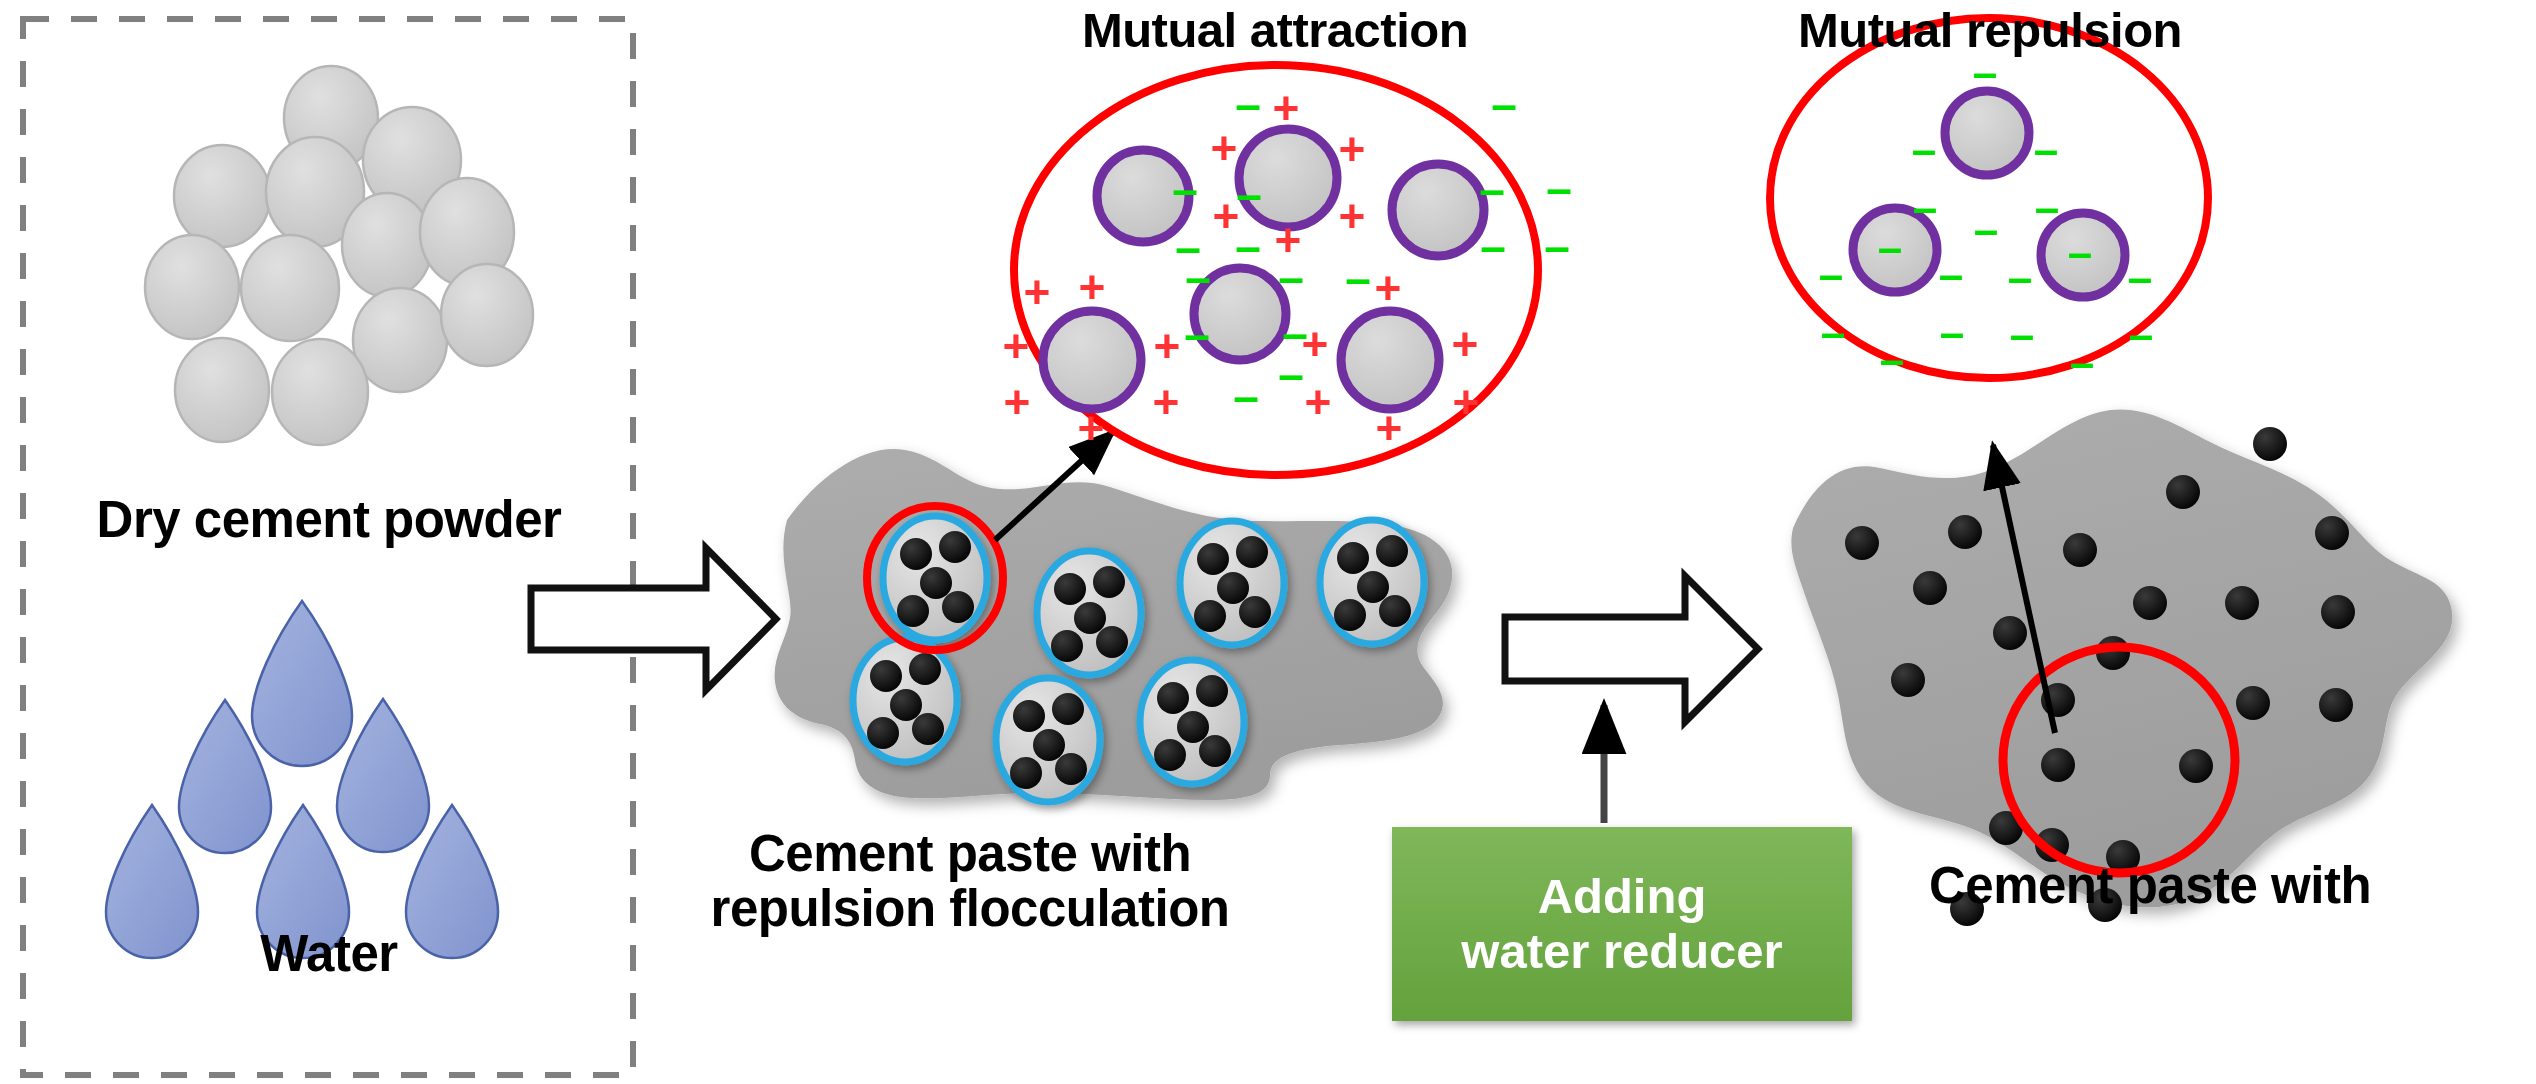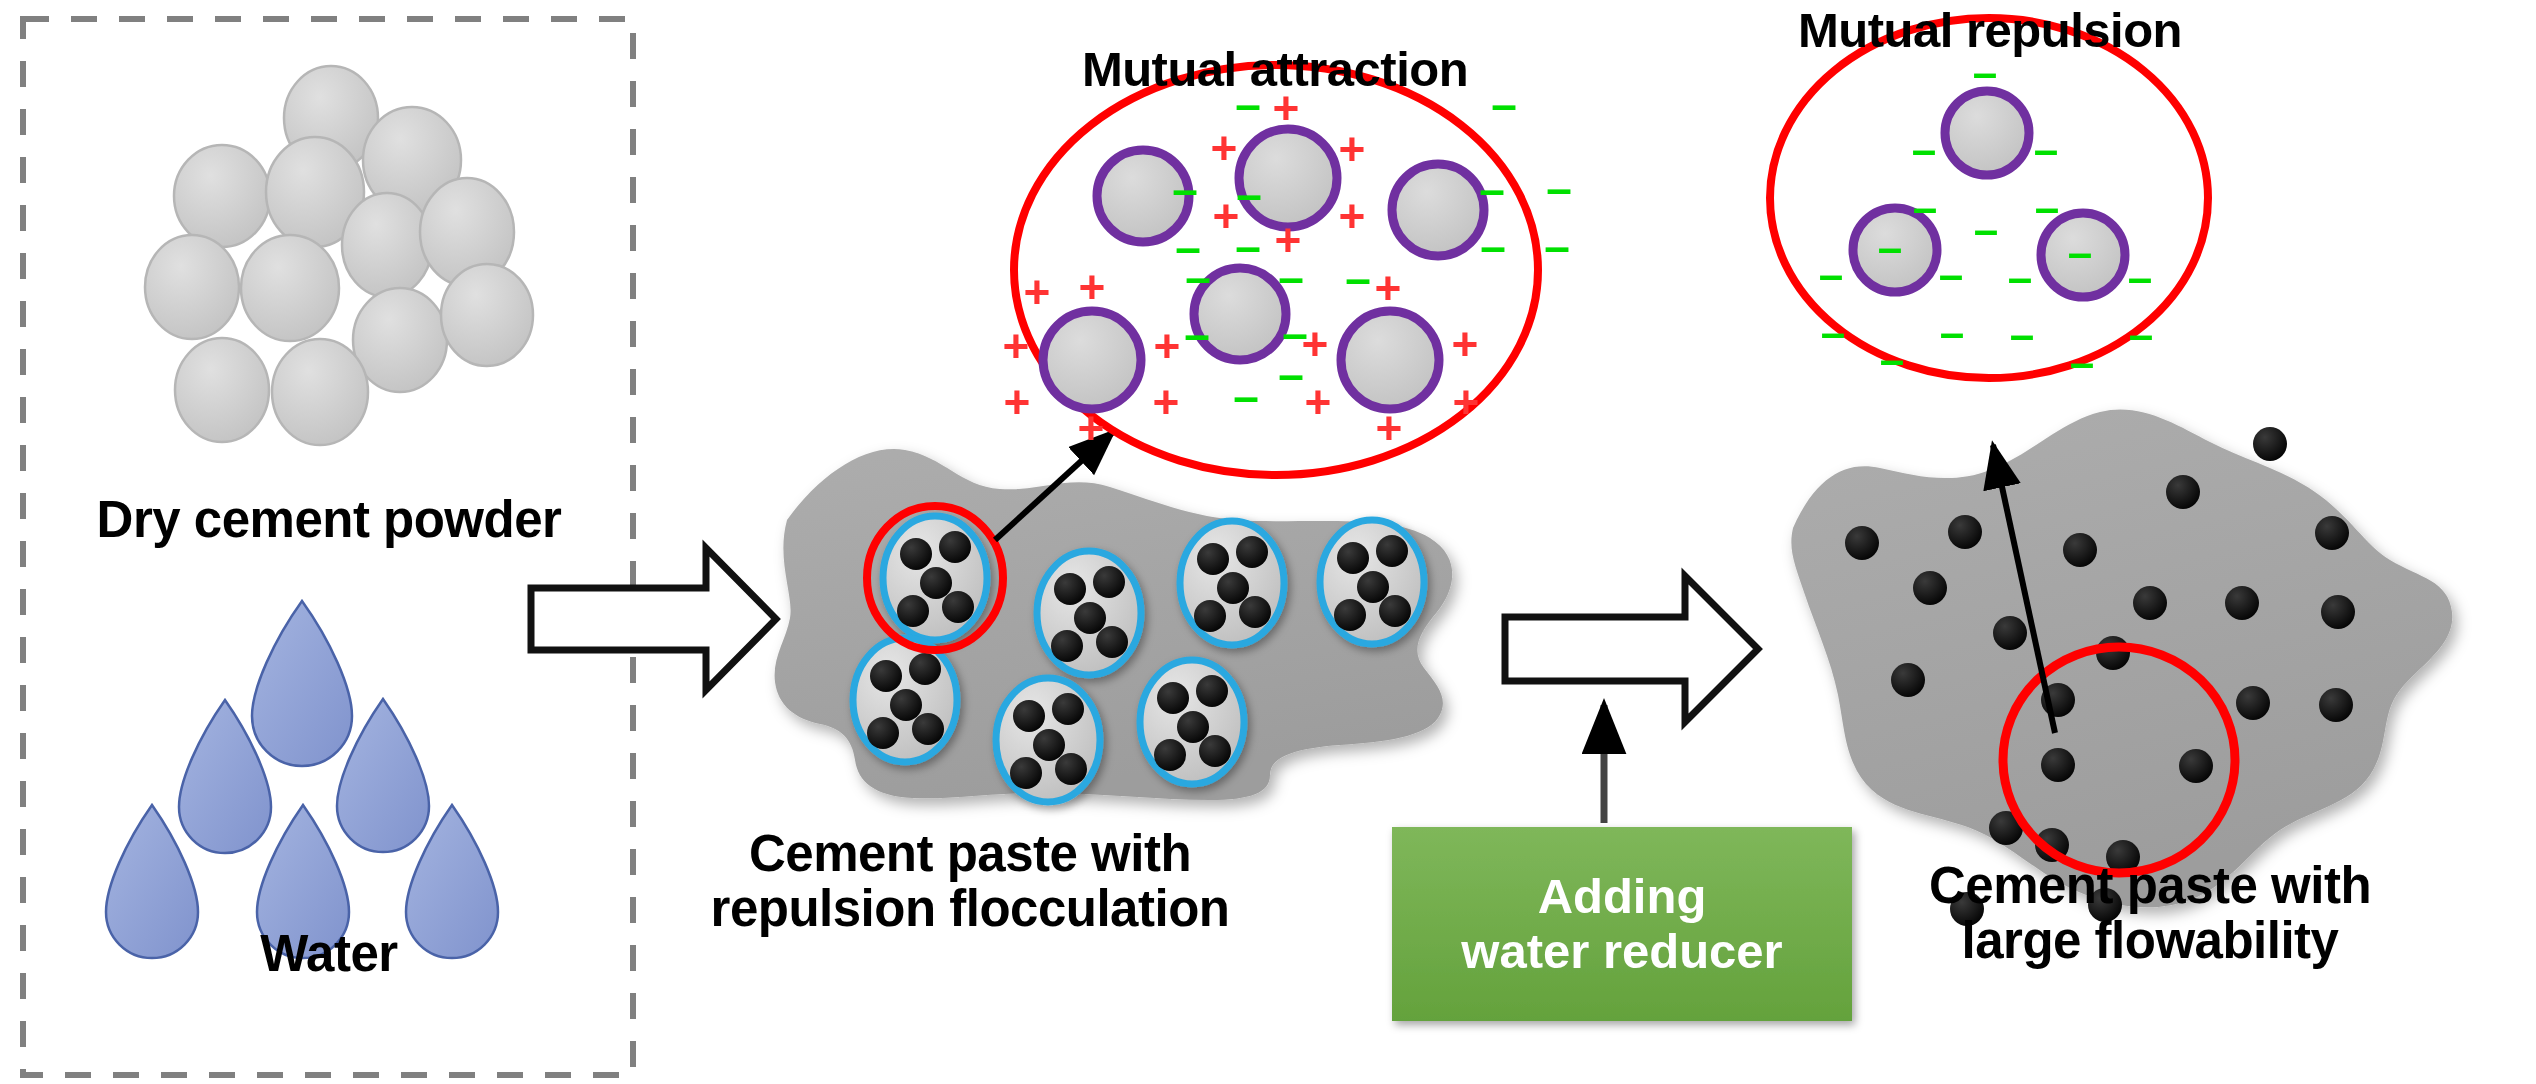--- a/index.html
+++ b/index.html
@@ -271,36 +271,35 @@
       <text x="2020" y="293">–</text>
         <text x="2140" y="293">–</text>
       <text x="2022" y="350">–</text>
         <text x="2141" y="350">–</text>
       <text x="2082" y="378">–</text>
     </g>
 
     <rect filter="url(#soft2)" x="1392" y="827" width="460" height="194" fill="url(#gGreen)"></rect>
   </svg>
 
-  <div class="lbl title" style="left:1020px;top:4px;width:510px;margin-top:39px;">Mutual attraction</div>
+  <div class="lbl title" style="left:1020px;top:4px;width:510px;">Mutual attraction</div>
 
   <div class="lbl caption" style="left:24px;top:492px;width:610px;">Dry cement powder</div>
 
   <div class="lbl title" style="left:1760px;top:4px;width:460px;">Mutual repulsion</div>
 
   <div class="lbl caption" style="left:24px;top:926px;width:610px;">Water</div>
 
   <div class="lbl caption" style="left:700px;top:826px;width:540px;">
     <div>Cement paste with</div>
     <div>repulsion flocculation</div>
   </div>
 
   <div class="lbl caption" style="left:1880px;top:858px;width:540px;">
     <div>Cement paste with</div>
-    <div>large flowability</div>
   </div>
 
   <div style="position:absolute;left:1392px;top:827px;width:460px;height:194px;border-radius:24px;">
     <div class="boxtext">
       <div>Adding</div>
       <div>water reducer</div>
     </div>
   </div>
 
 </div>

